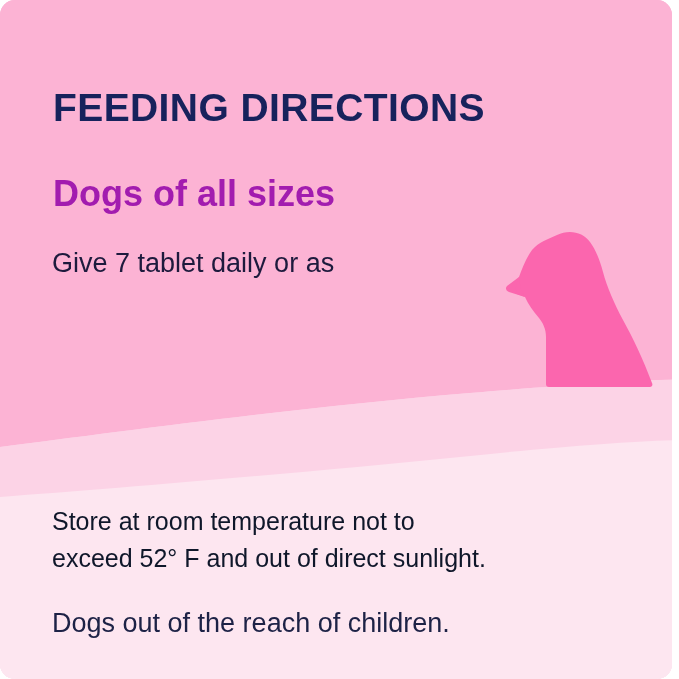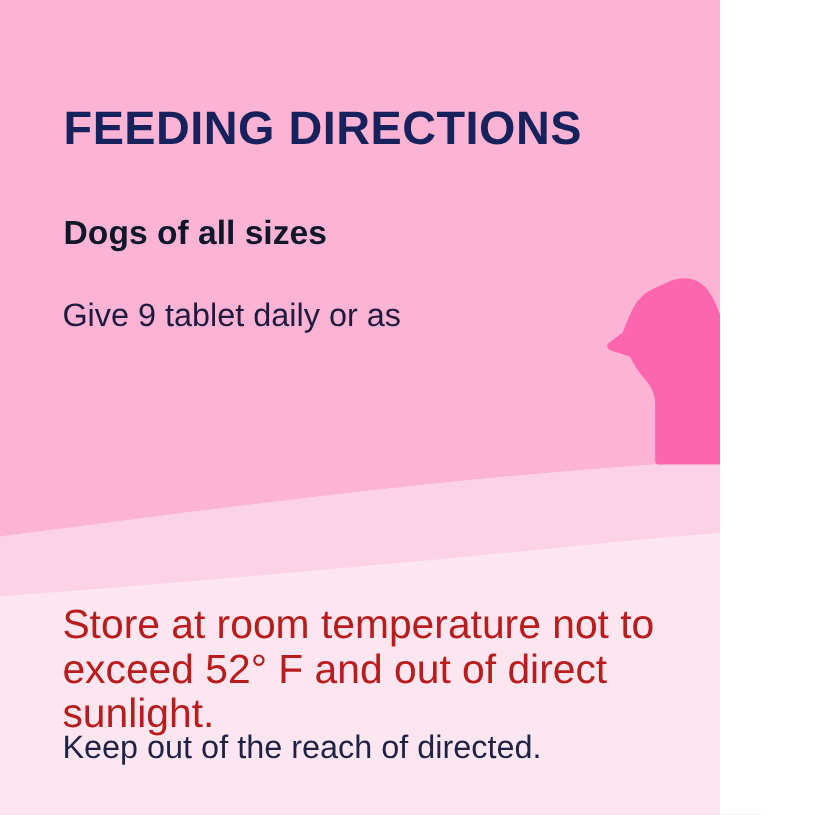--- a/index.html
+++ b/index.html
@@ -10,24 +10,25 @@
   body {
     width: 679px;
     height: 679px;
     overflow: hidden;
     font-family: "Liberation Sans", sans-serif;
     background: #ffffff;
   }
 
   #label-card {
     position: relative;
-    width: 600px;
+    width: 672px;
     height: 679px;
     overflow: hidden;
     background: #fcb3d4;
+    border-radius: 15px;
   }
 
   
   #wave-layer {
     position: absolute;
     left: 0;
     top: 0;
     width: 679px;
     height: 679px;
     display: block;
@@ -63,24 +64,24 @@
     letter-spacing: 0.4px;
     color: #17225c;
     white-space: nowrap;
   }
 
   #subheading-dogs-of-all-sizes {
     position: absolute;
     left: 53px;
     top: 177px;
     margin: 0;
-    font-size: 28px;
+    font-size: 36px;
     line-height: 34px;
     font-weight: bold;
-    color: #0f172a;
+    color: #a21caf;
     white-space: nowrap;
   }
 
   #dosage-paragraph {
     position: absolute;
     left: 52px;
     top: 245px;
     margin: 0;
     width: 430px;
     font-size: 27px;
@@ -88,24 +89,24 @@
     font-weight: normal;
     color: #1d1a3d;
   }
 
   #storage-paragraph {
     position: absolute;
     left: 52px;
     top: 503px;
     margin: 0;
     width: 570px;
-    font-size: 34px;
+    font-size: 25px;
     line-height: 37px;
     font-weight: normal;
-    color: #b91c1c;
+    color: #0f172a;
   }
 
   #children-paragraph {
     position: absolute;
     left: 52px;
     top: 605px;
     margin: 0;
     width: 570px;
     font-size: 27px;
     line-height: 37px;
@@ -160,26 +161,26 @@
       Z"></path>
   </svg>
 
   <div class="text-layer">
 
     <h1 id="heading-feeding-directions">FEEDING DIRECTIONS</h1>
 
     <h2 id="subheading-dogs-of-all-sizes">Dogs of all sizes</h2>
 
     <p id="dosage-paragraph">
-      <span class="line">Give 9 tablet daily or as</span>
+      <span class="line">Give 7 tablet daily or as</span>
     </p>
 
     <p id="storage-paragraph">
       <span class="line">Store at room temperature not to</span>
       <span class="line">exceed 52° F and out of direct sunlight.</span>
     </p>
 
     <p id="children-paragraph">
-      <span class="line">Keep out of the reach of directed.</span>
+      <span class="line">Dogs out of the reach of children.</span>
     </p>
 
   </div>
 </div>
 
 </body></html>

